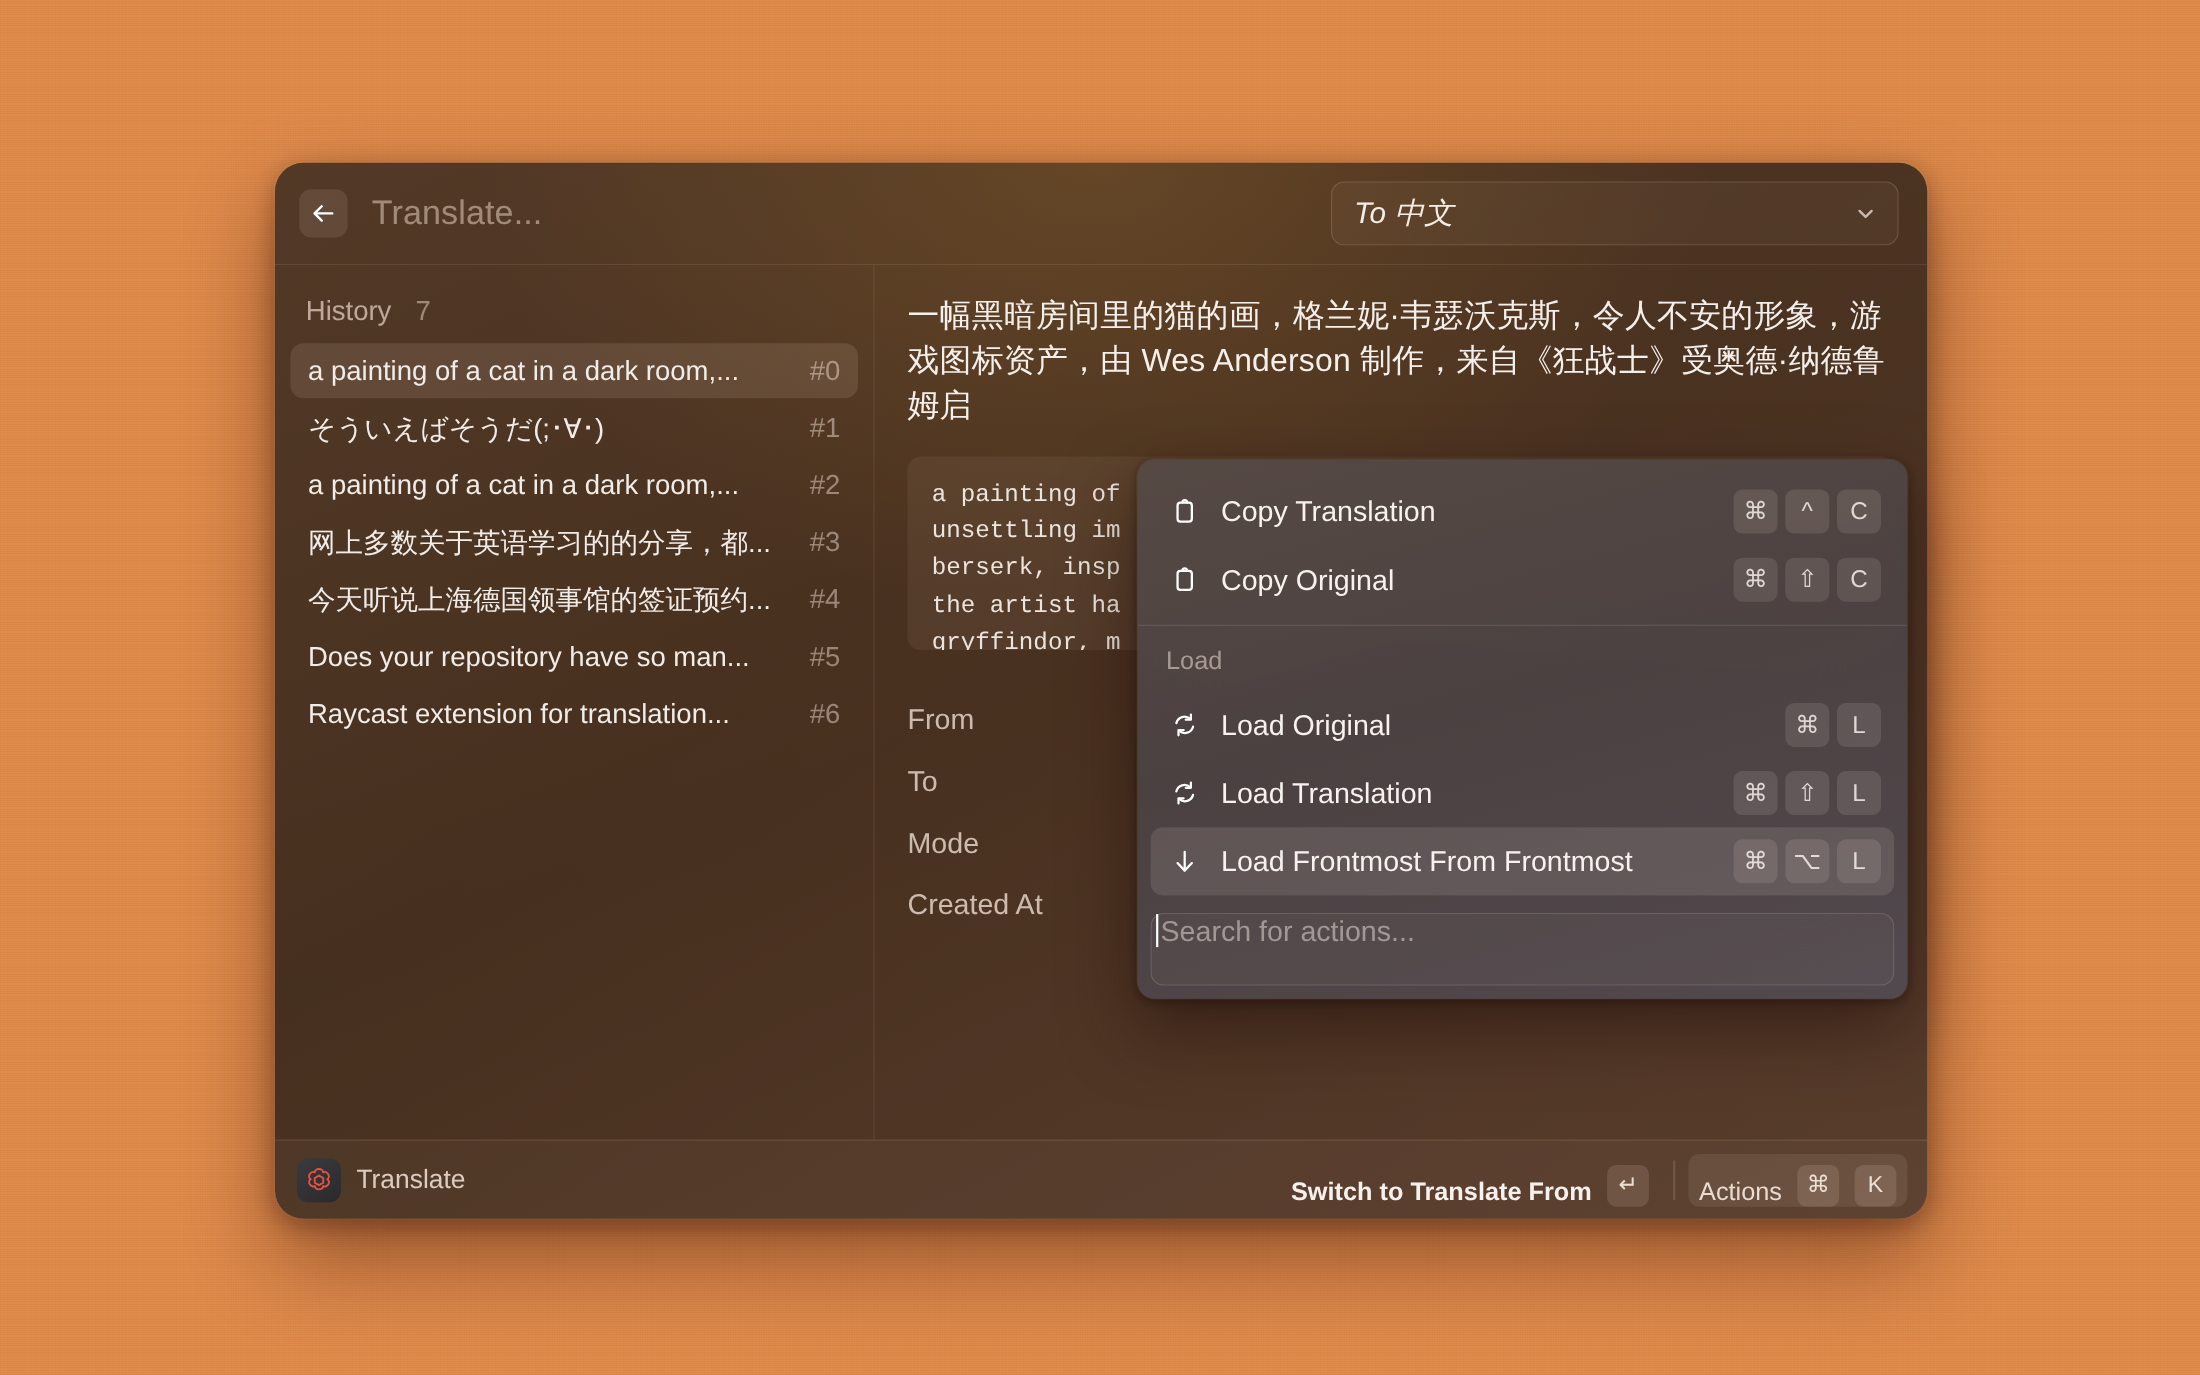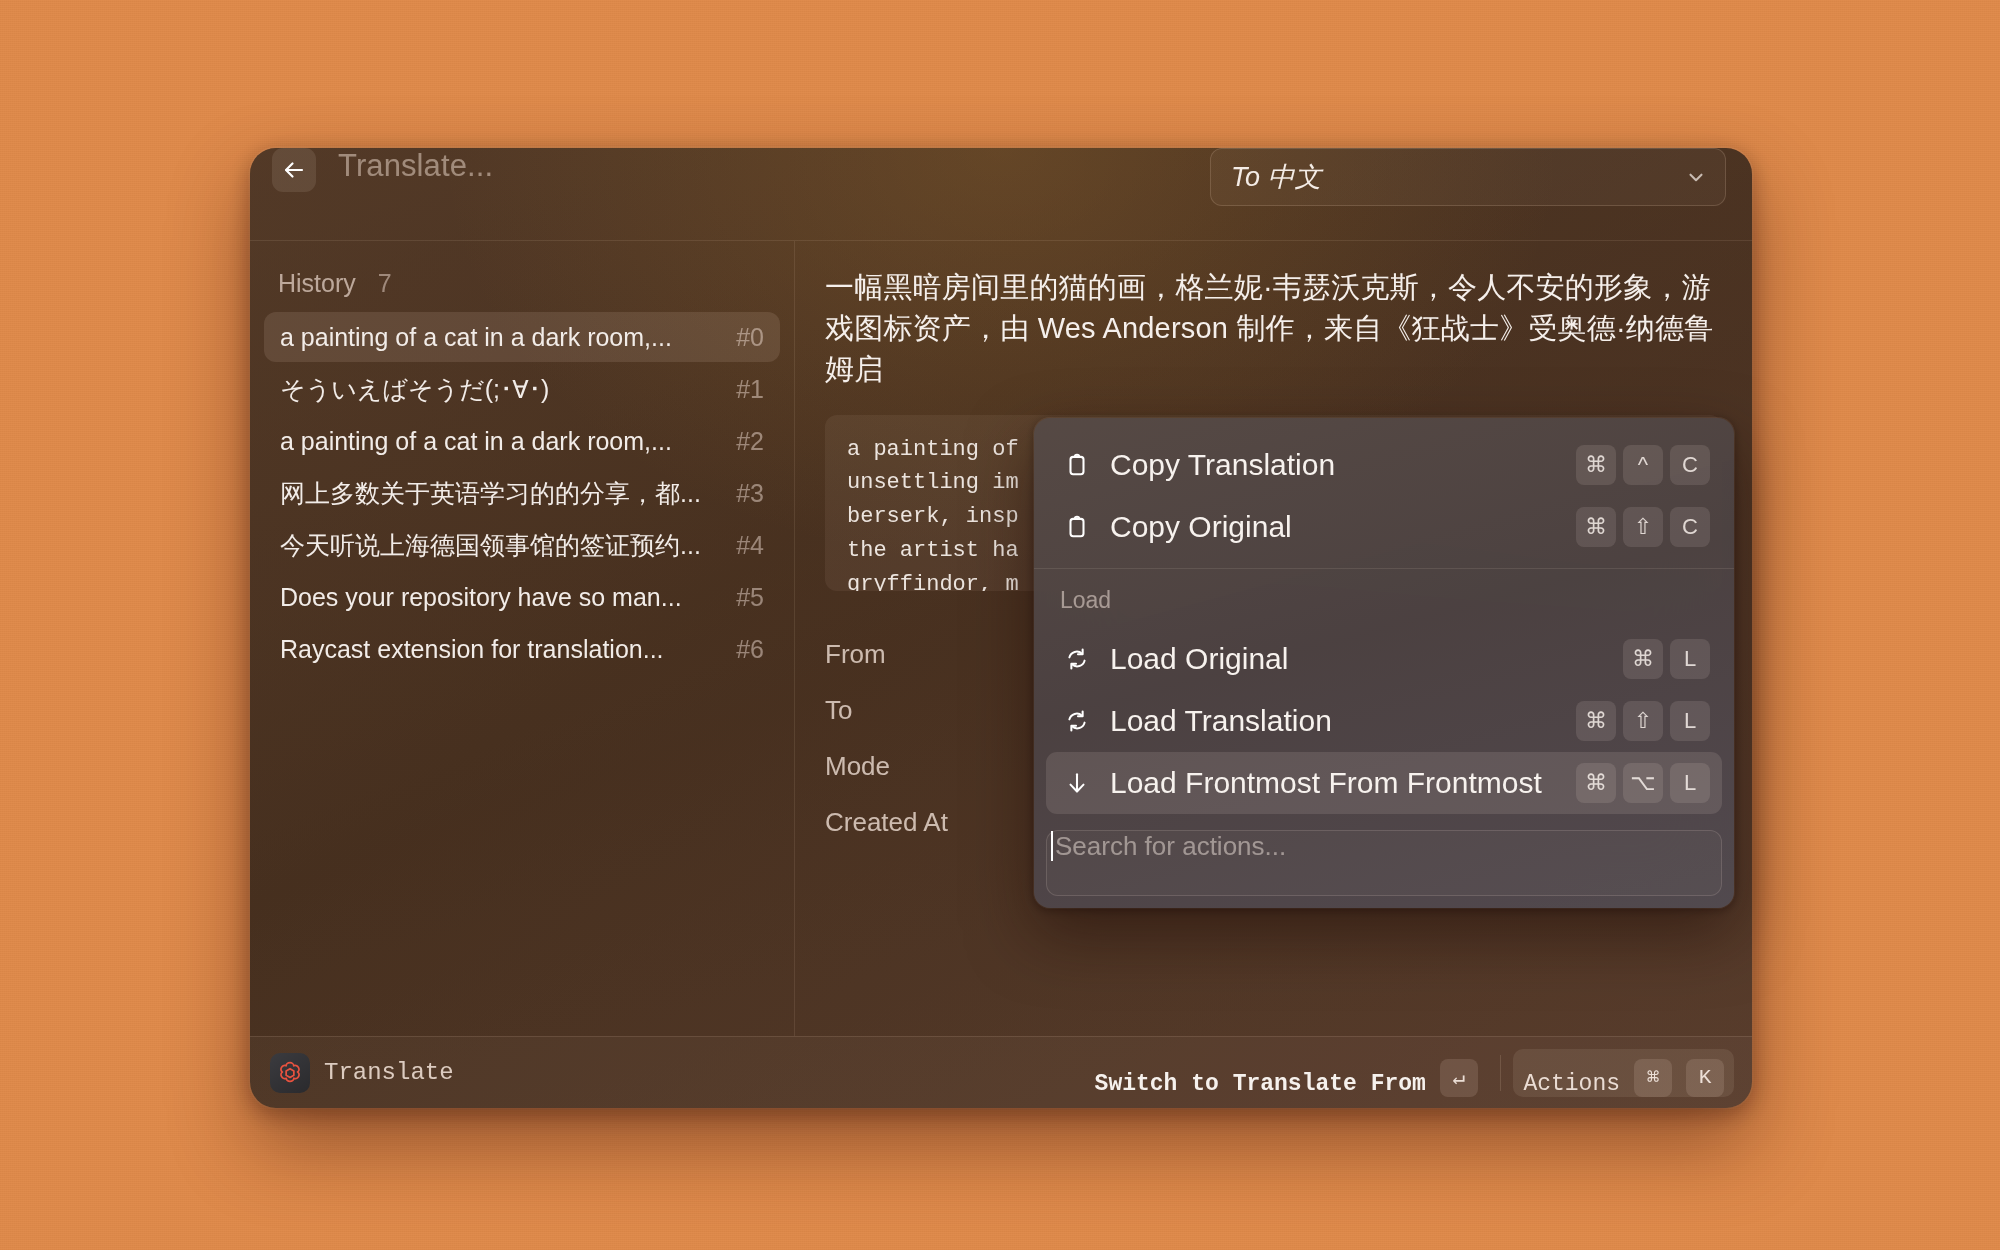--- a/index.html
+++ b/index.html
@@ -58,21 +58,21 @@
       linear-gradient(160deg, rgba(90,62,40,0.55) 0%, rgba(70,44,28,0.2) 50%, rgba(95,66,48,0.35) 100%);
     pointer-events: none;
   }
 
   
   #header {
     position: relative;
     height: 92px;
     flex: 0 0 92px;
     display: flex;
-    align-items: flex-start;
+    align-items: center;
     padding: 0 26px 0 22px;
     z-index: 3;
   }
   #back-button {
     width: 44px; height: 44px;
     border-radius: 11px;
     background: rgba(255,235,215,0.10);
     display: flex; align-items: center; justify-content: center;
     flex: 0 0 44px;
   }
@@ -198,21 +198,20 @@
   
   #footer {
     position: relative;
     flex: 0 0 72px;
     height: 72px;
     display: flex; align-items: center;
     padding: 0 18px 0 20px;
     border-top: 1.5px solid rgba(255,225,200,0.12);
     background: rgba(255,235,215,0.035);
     z-index: 3;
-    font-family: Liberation Mono, monospace;
   }
   #brand { display: flex; align-items: center; gap: 14px; flex: 1 1 auto; }
   #brand-icon {
     width: 40px; height: 40px;
     border-radius: 10px;
     background: linear-gradient(145deg, #3b3b3f 0%, #2a2a2d 100%);
     display: flex; align-items: center; justify-content: center;
   }
   #brand-icon svg { width: 28px; height: 28px; }
   #brand-label { font-size: 24px; color: rgba(255,240,230,0.80); }
@@ -271,21 +270,21 @@
     padding: 0 12px 0 14px;
   }
   .menu-item.highlighted { background: rgba(255,240,225,0.115); }
   .menu-item .mi-icon {
     flex: 0 0 34px;
     display: flex; align-items: center; justify-content: center;
   }
   .menu-item .mi-icon svg { width: 26px; height: 26px; }
   .menu-item .mi-label {
     flex: 1 1 auto;
-    font-size: 30px;
+    font-size: 26px;
     color: #f7f2ee;
     margin-left: 16px;
     white-space: nowrap;
   }
   .mi-keys { display: flex; gap: 7px; flex: 0 0 auto; }
   .mi-keys .keycap {
     min-width: 40px; height: 40px;
     background: rgba(255,240,225,0.115);
     font-size: 22px;
     color: rgba(255,248,242,0.80);

